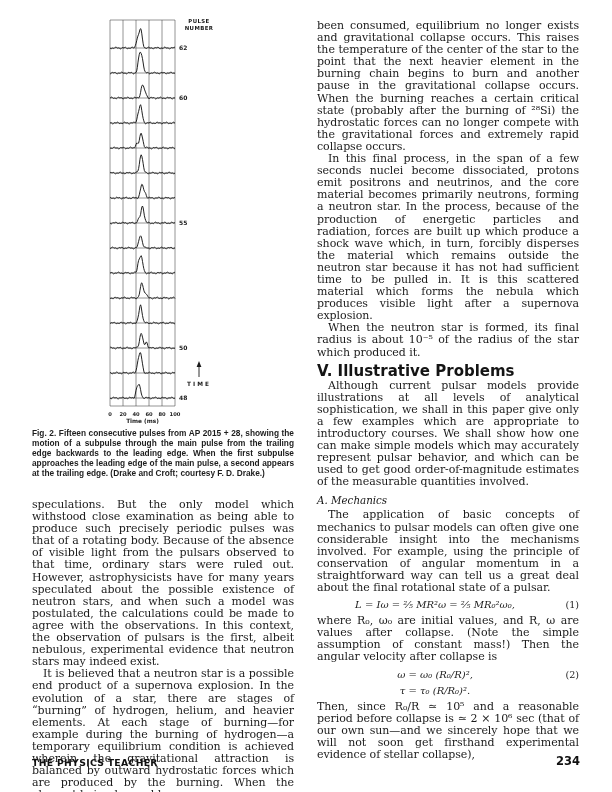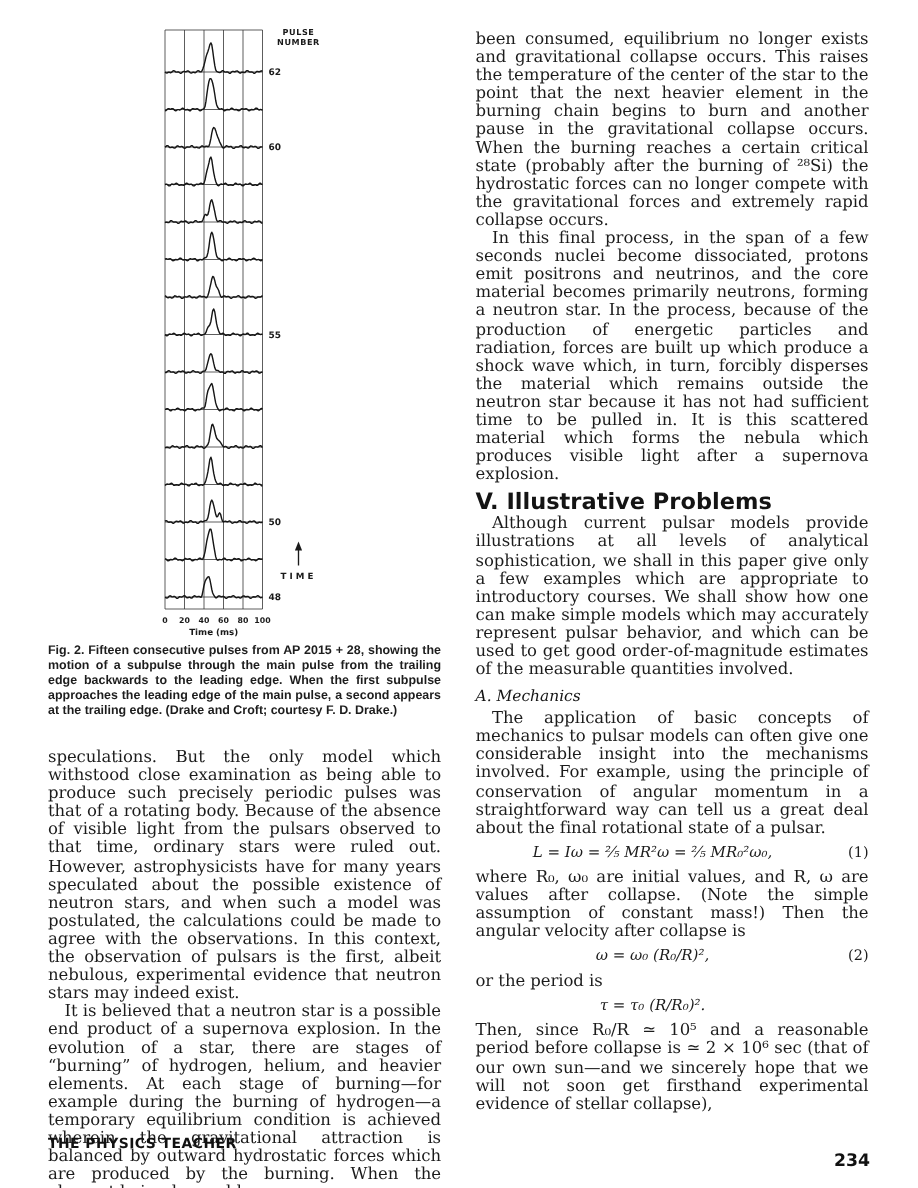--- a/index.html
+++ b/index.html
@@ -34,21 +34,21 @@
   .eq .eq-body{flex:1;text-align:center;font-style:italic;font-size:10px;}
   .eq .eq-num{width:26px;text-align:right;font-style:normal;font-size:9.6px;}
   .footer-journal{
     position:absolute;left:32px;top:757px;
     font-family:"DejaVu Sans","Liberation Sans",sans-serif;
     font-weight:bold;font-size:9.3px;letter-spacing:0.3px;color:#111;
   }
   .footer-page{
     position:absolute;left:535px;top:754px;width:45px;text-align:right;
     font-family:"DejaVu Sans","Liberation Sans",sans-serif;
-    font-weight:bold;font-size:11.5px;color:#111;margin-top:12px;
+    font-weight:bold;font-size:11.5px;color:#111;
   }
   svg.fig{position:absolute;left:95px;top:12px;width:140px;height:418px;}
 </style>
 </head>
 <body>
 
 <div class="page">
 
   <svg class="fig" id="fig-svg" viewBox="95 12 140 418">
       <line stroke="#3a3a3a" stroke-width="0.55" fill="none" x1="110" y1="20" x2="110" y2="406"></line>
@@ -111,20 +111,21 @@
   <p class="caption">Fig. 2. Fifteen consecutive pulses from AP 2015 + 28, showing the motion of a subpulse through the main pulse from the trailing edge backwards to the leading edge. When the first subpulse approaches the leading edge of the main pulse, a second appears at the trailing edge. (Drake and Croft; courtesy F. D. Drake.)</p>
 
   <div class="col col-left-text">
     <p class="body">speculations. But the only model which withstood close examination as being able to produce such precisely periodic pulses was that of a rotating body. Because of the absence of visible light from the pulsars observed to that time, ordinary stars were ruled out. However, astrophysicists have for many years speculated about the possible existence of neutron stars, and when such a model was postulated, the calculations could be made to agree with the observations. In this context, the observation of pulsars is the first, albeit nebulous, experimental evidence that neutron stars may indeed exist.</p>
     <p class="body ind">It is believed that a neutron star is a possible end product of a supernova explosion. In the evolution of a star, there are stages of “burning” of hydrogen, helium, and heavier elements. At each stage of burning—for example during the burning of hydrogen—a temporary equilibrium condition is achieved wherein the gravitational attraction is balanced by outward hydrostatic forces which are produced by the burning. When the element being burned has</p>
   </div>
 
   <div class="col col-right">
     <p class="body">been consumed, equilibrium no longer exists and gravitational collapse occurs. This raises the temperature of the center of the star to the point that the next heavier element in the burning chain begins to burn and another pause in the gravitational collapse occurs. When the burning reaches a certain critical state (probably after the burning of ²⁸Si) the hydrostatic forces can no longer compete with the gravitational forces and extremely rapid collapse occurs.</p>
     <p class="body ind">In this final process, in the span of a few seconds nuclei become dissociated, protons emit positrons and neutrinos, and the core material becomes primarily neutrons, forming a neutron star. In the process, because of the production of energetic particles and radiation, forces are built up which produce a shock wave which, in turn, forcibly disperses the material which remains outside the neutron star because it has not had sufficient time to be pulled in. It is this scattered material which forms the nebula which produces visible light after a supernova explosion.</p>
+    <p class="body ind">When the neutron star is formed, its final radius is about 10⁻⁵ of the radius of the star which produced it.</p>
 
     <h3 class="sec">V. Illustrative Problems</h3>
 
     <p class="body ind">Although current pulsar models provide illustrations at all levels of analytical sophistication, we shall in this paper give only a few examples which are appropriate to introductory courses. We shall show how one can make simple models which may accurately represent pulsar behavior, and which can be used to get good order-of-magnitude estimates of the measurable quantities involved.</p>
 
     <h4 class="subsec">A. Mechanics</h4>
 
     <p class="body ind">The application of basic concepts of mechanics to pulsar models can often give one considerable insight into the mechanisms involved. For example, using the principle of conservation of angular momentum in a straightforward way can tell us a great deal about the final rotational state of a pulsar.</p>
 
     <div class="eq">
@@ -132,21 +133,20 @@
       <span class="eq-num">(1)</span>
     </div>
 
     <p class="body">where R₀, ω₀ are initial values, and R, ω are values after collapse. (Note the simple assumption of constant mass!) Then the angular velocity after collapse is</p>
 
     <div class="eq">
       <span class="eq-body">ω = ω₀ (R₀/R)²,</span>
       <span class="eq-num">(2)</span>
     </div>
 
-    <p class="body">or the period is</p>
 
     <div class="eq">
       <span class="eq-body">τ = τ₀ (R/R₀)².</span>
       <span class="eq-num"></span>
     </div>
 
     <p class="body">Then, since R₀/R ≃ 10⁵ and a reasonable period before collapse is ≃ 2 × 10⁶ sec (that of our own sun—and we sincerely hope that we will not soon get firsthand experimental evidence of stellar collapse),</p>
   </div>
 
   <div class="footer-journal">THE PHYSICS TEACHER</div>

